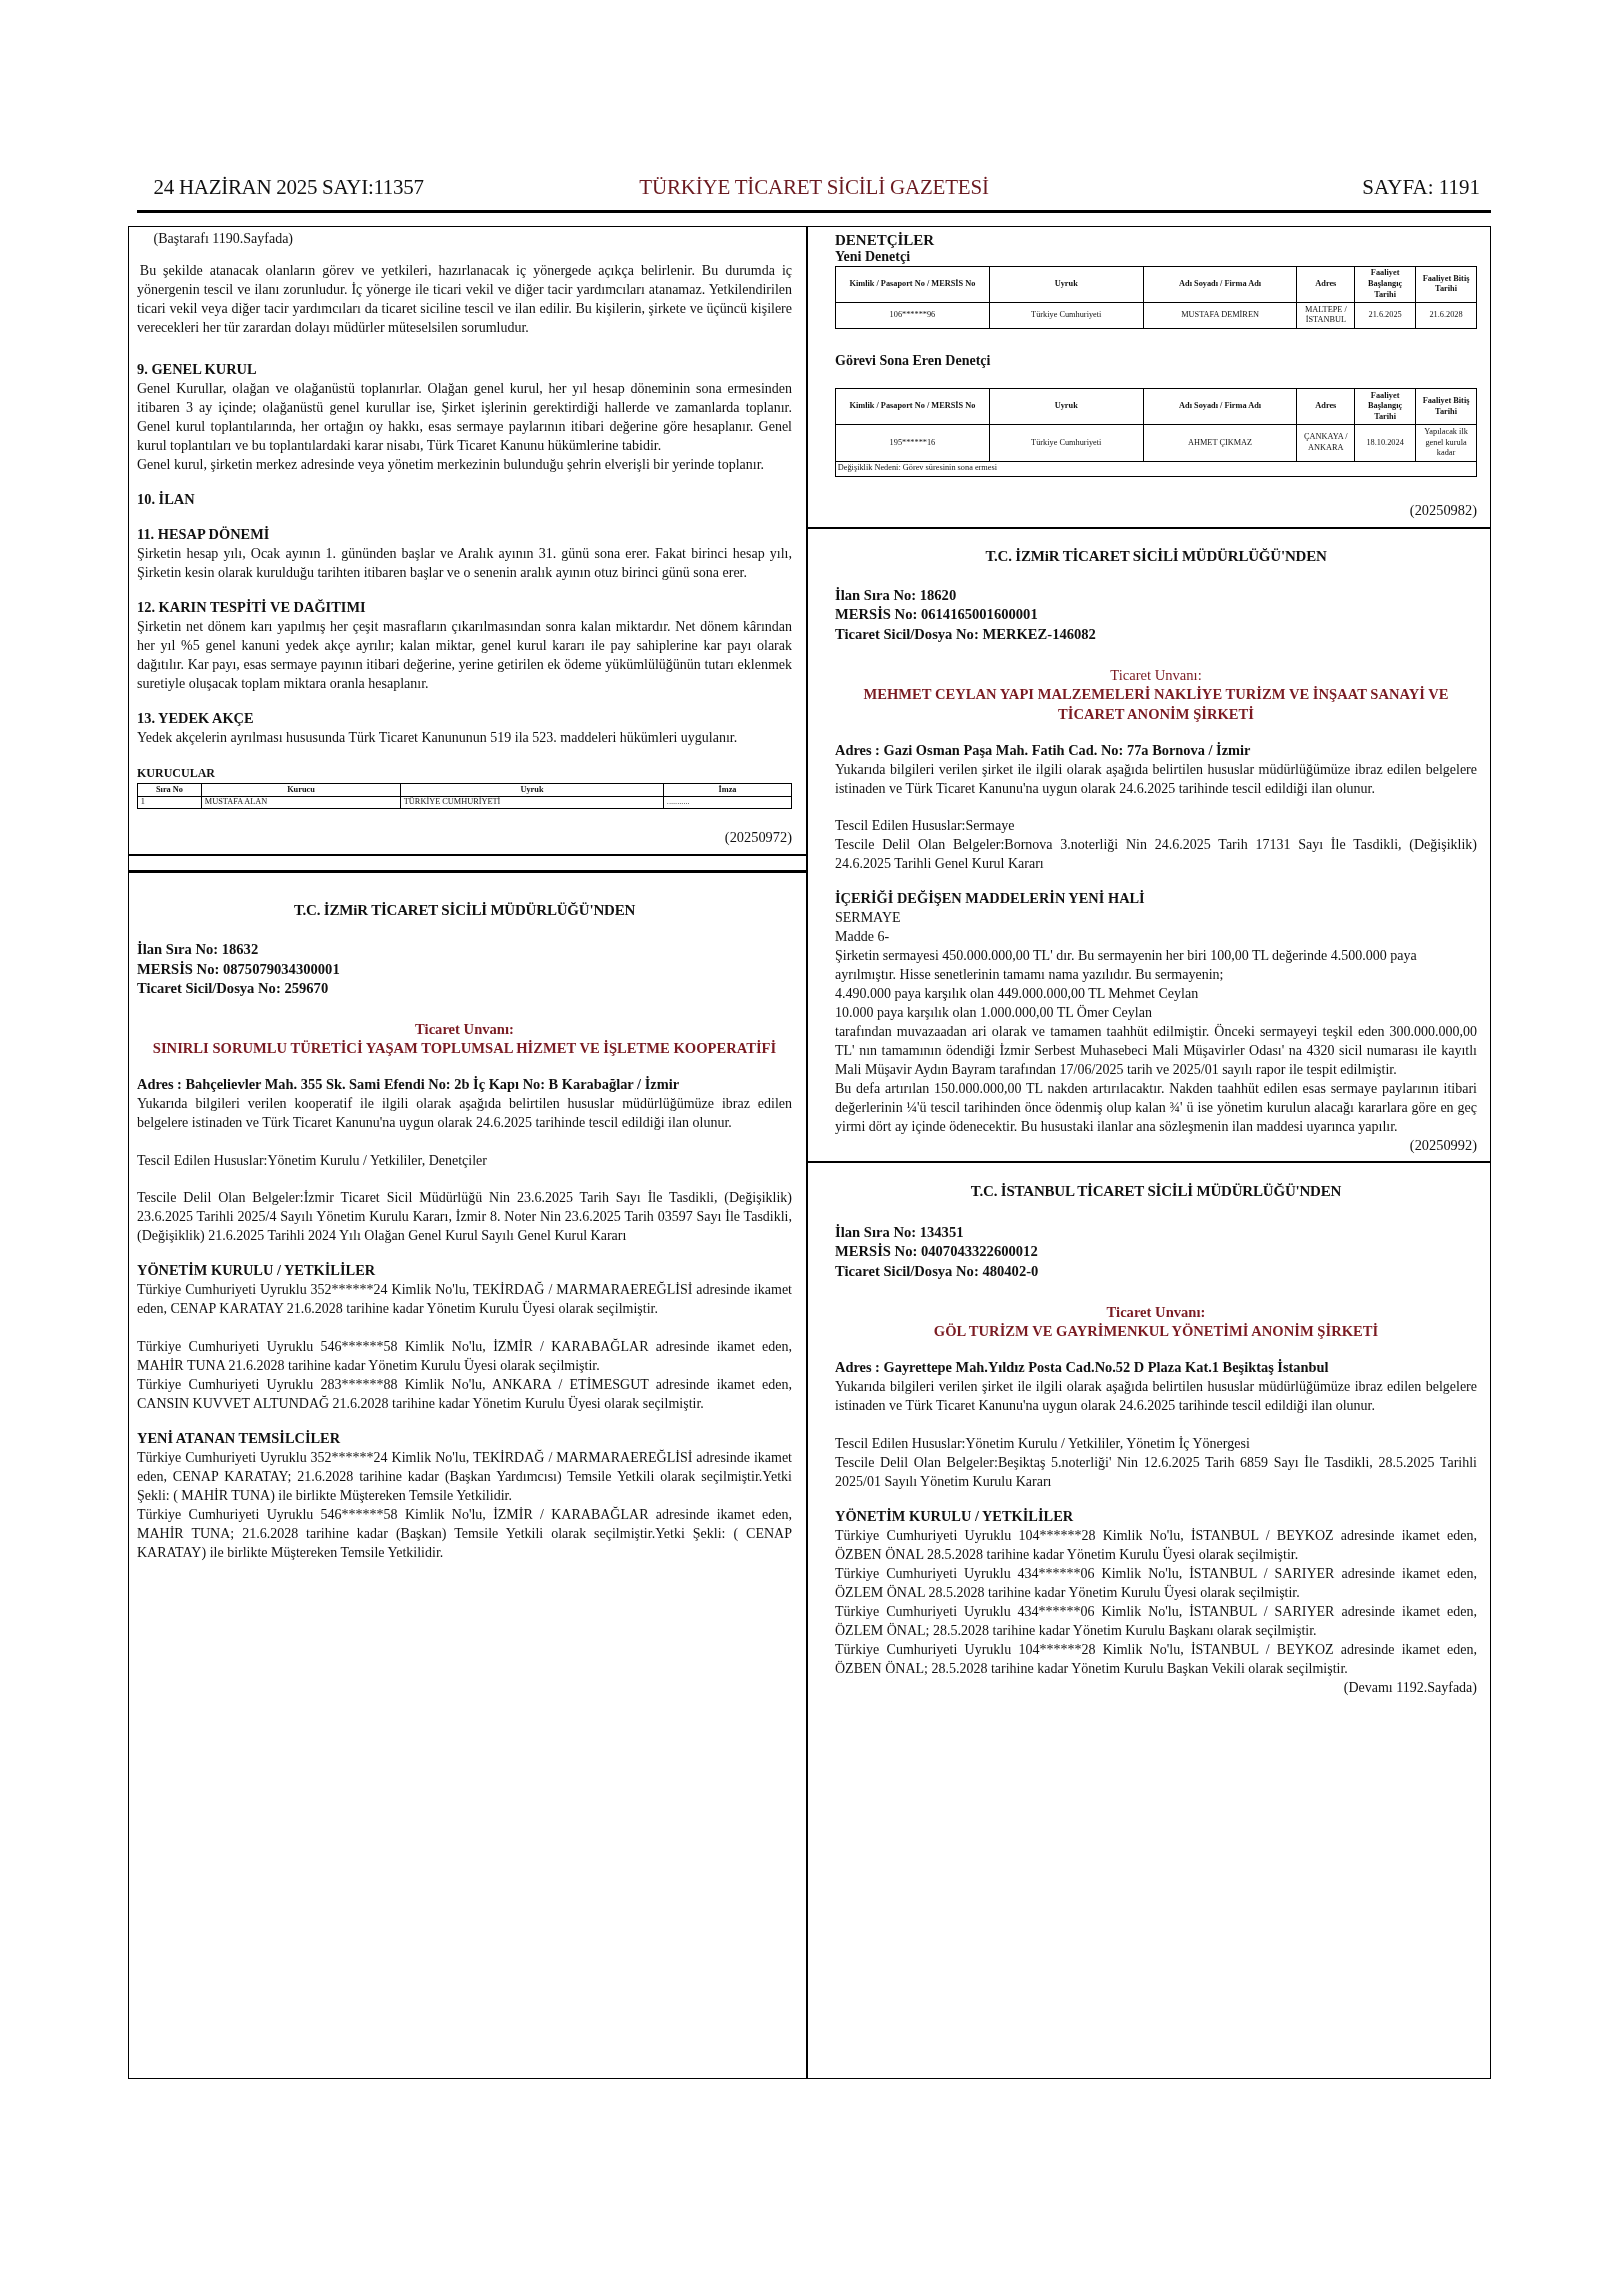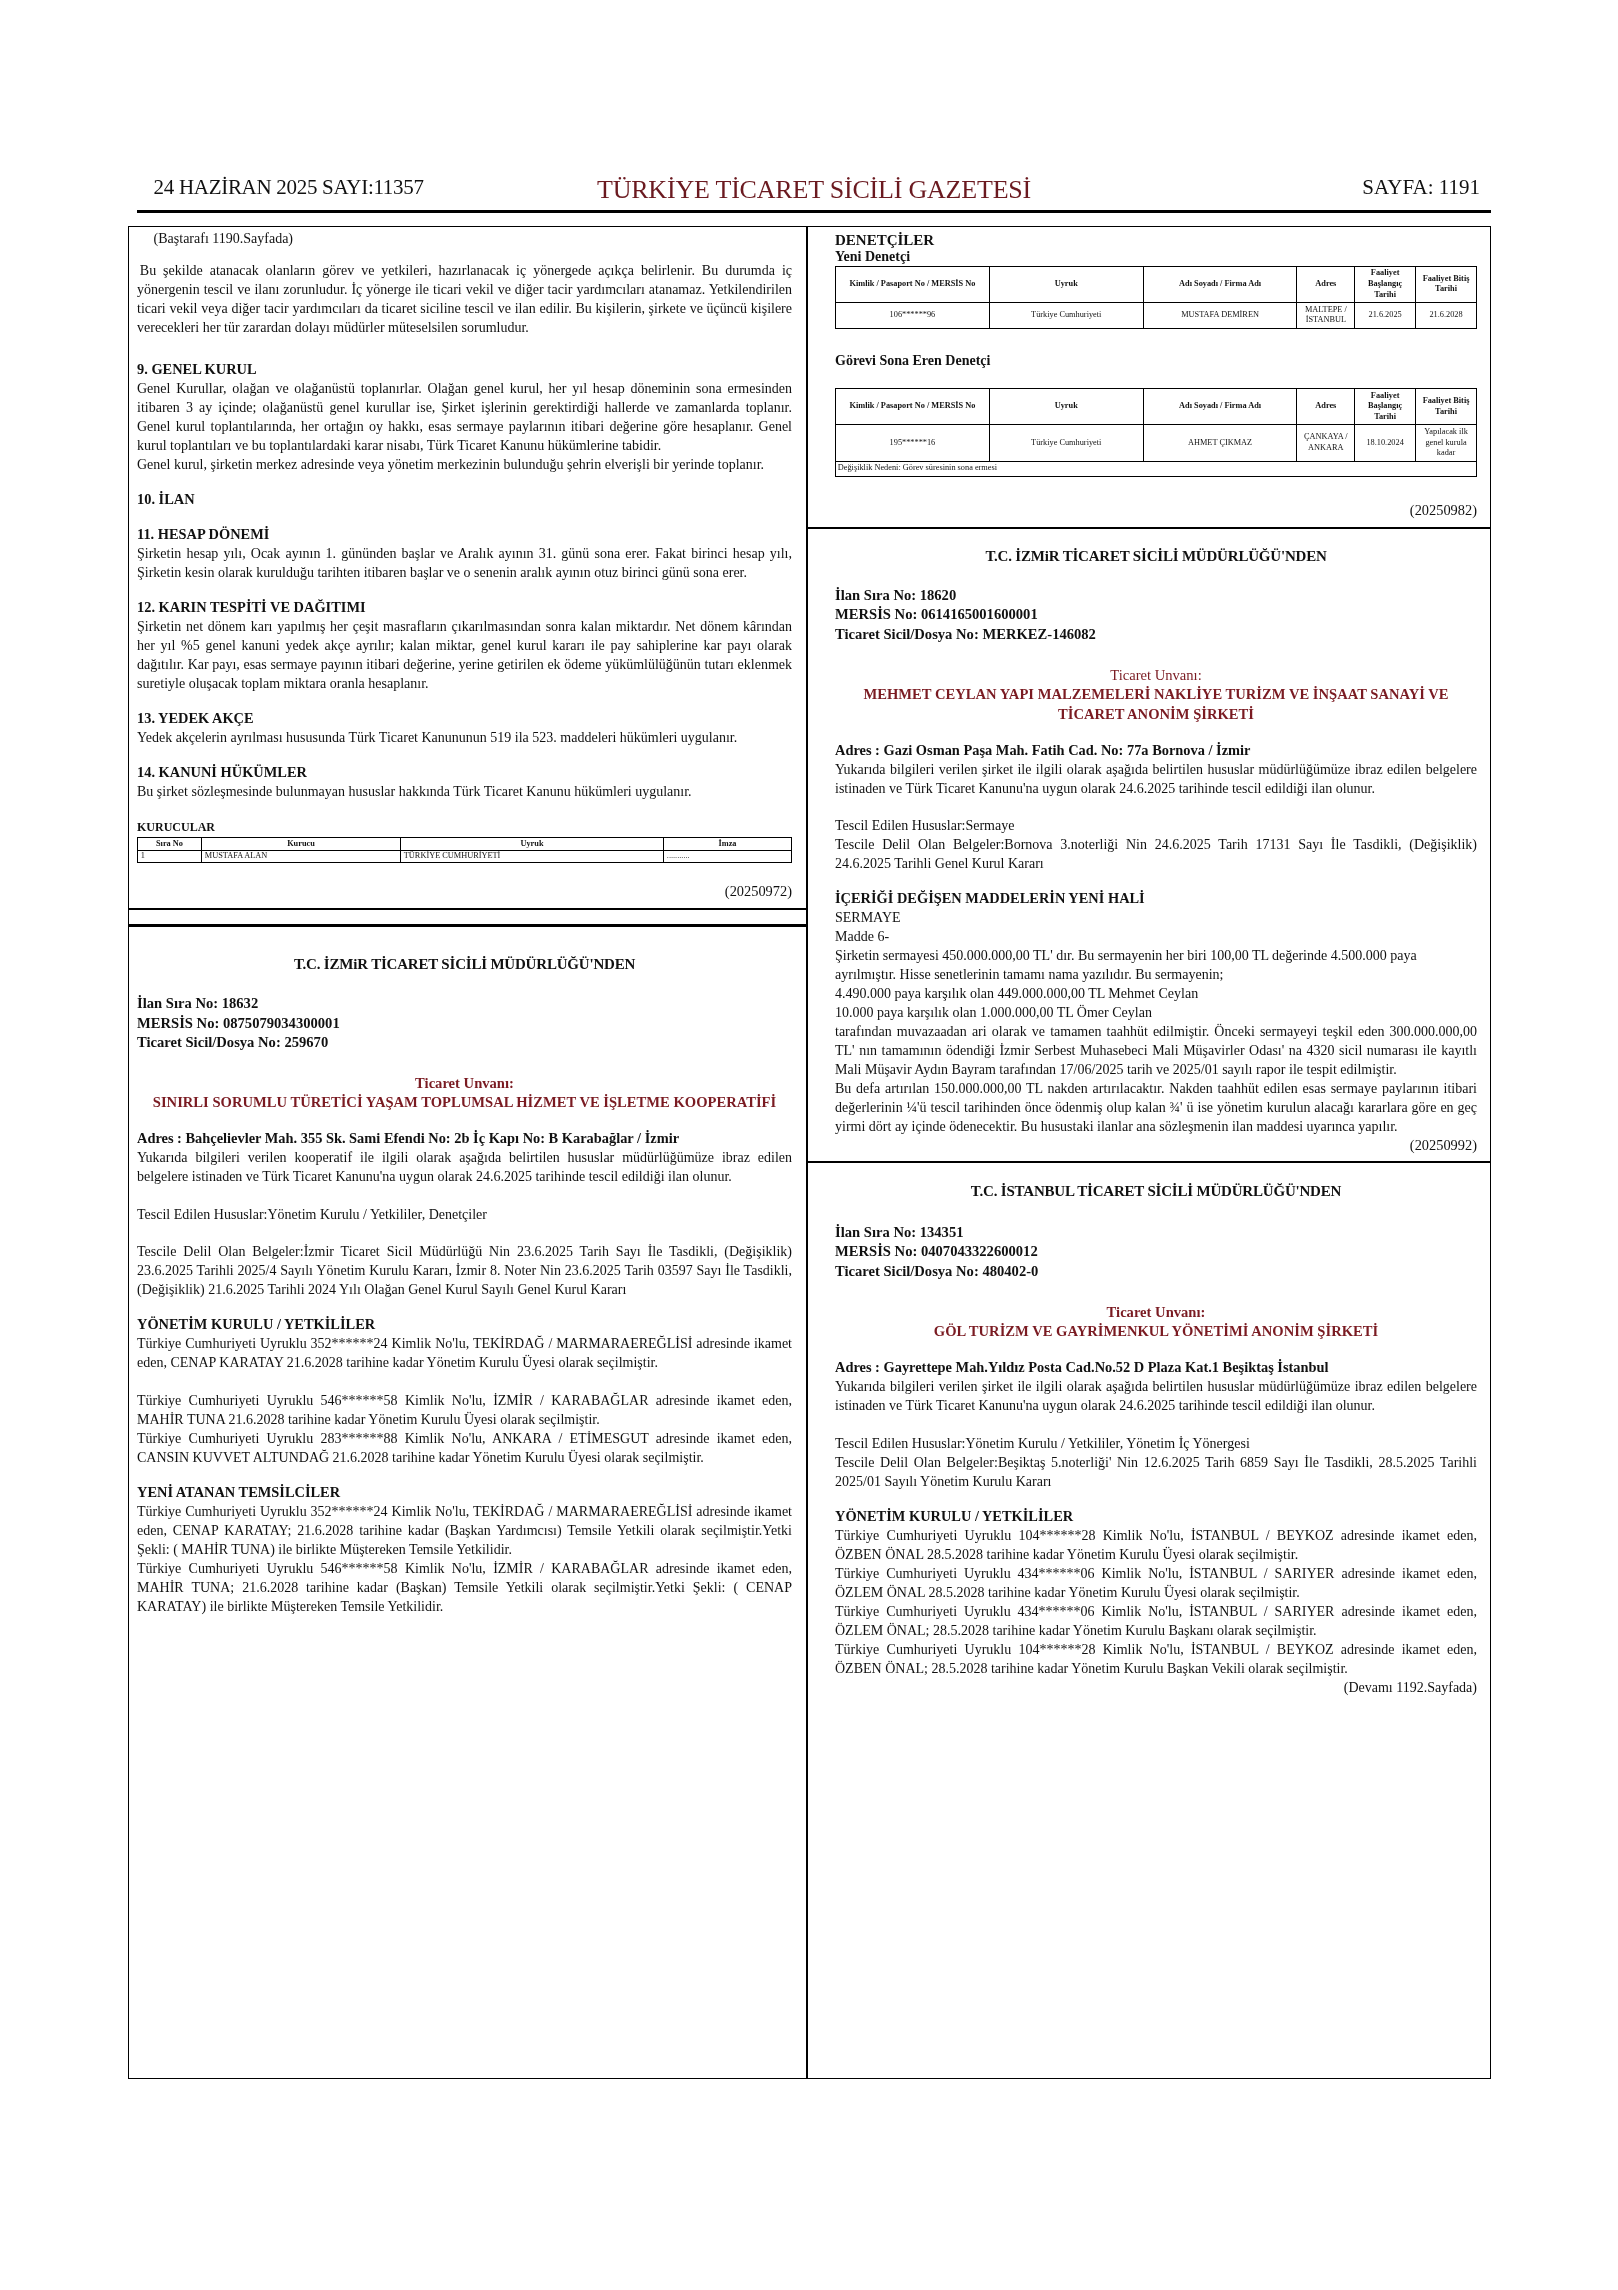--- a/index.html
+++ b/index.html
@@ -1,21 +1,21 @@
 <!DOCTYPE html>
 <html style="font-size:14.8px"><head>
 <meta charset="utf-8">
 <style>
   * { box-sizing: border-box; margin: 0; padding: 0; }
   html, body { width: 1619px; height: 2291px; background: #ffffff; }
   body { position: relative; font-family: "Liberation Serif", "DejaVu Serif", serif; color: #111; }
 
   .page-header { position: absolute; left: 137px; top: 175px; width: 1354px; height: 35px; }
   .page-header .hdr-left { position: absolute; left: 16.6px; top: 0; font-size: 21px; letter-spacing: -0.3px; }
-  .page-header .hdr-center { position: absolute; left: 0; right: 0; top: 0; text-align: center; font-size: 26px; color: #6b1a20; letter-spacing: -0.2px; }
+  .page-header .hdr-center { position: absolute; left: 0; right: 0; top: 0; text-align: center; font-size: 21px; color: #6b1a20; letter-spacing: -0.2px; }
   .page-header .hdr-right { position: absolute; right: 11px; top: 0; font-size: 21px; }
   .header-rule { position: absolute; left: 137px; top: 210px; width: 1354px; height: 2.8px; background: #000; }
 
   .frame { position: absolute; left: 128px; top: 226px; width: 1363px; height: 1853px; border: 1.4px solid #000; }
   .col-divider { position: absolute; left: 806px; top: 226px; width: 1.8px; height: 1853px; background: #000; }
 
   .col { position: absolute; top: 226px; font-size: 14px; line-height: 19px; }
   .col-left { left: 137px; width: 655px; }
   .col-right { left: 835px; width: 642px; }
 
@@ -81,24 +81,20 @@
     <p class="just">Şirketin hesap yılı, Ocak ayının 1. gününden başlar ve Aralık ayının 31. günü sona erer. Fakat birinci hesap yılı, Şirketin kesin olarak kurulduğu tarihten itibaren başlar ve o senenin aralık ayının otuz birinci günü sona erer.</p>
   </div>
   <div>
     <p class="sec-title">12. KARIN TESPİTİ VE DAĞITIMI</p>
     <p class="just">Şirketin net dönem karı yapılmış her çeşit masrafların çıkarılmasından sonra kalan miktardır. Net dönem kârından her yıl %5 genel kanuni yedek akçe ayrılır; kalan miktar, genel kurul kararı ile pay sahiplerine kar payı olarak dağıtılır. Kar payı, esas sermaye payının itibari değerine, yerine getirilen ek ödeme yükümlülüğünün tutarı eklenmek suretiyle oluşacak toplam miktara oranla hesaplanır.</p>
   </div>
   <div>
     <p class="sec-title">13. YEDEK AKÇE</p>
     <p class="just">Yedek akçelerin ayrılması hususunda Türk Ticaret Kanununun 519 ila 523. maddeleri hükümleri uygulanır.</p>
   </div>
-  <div>
-    <p class="sec-title">14. KANUNİ HÜKÜMLER</p>
-    <p class="just">Bu şirket sözleşmesinde bulunmayan hususlar hakkında Türk Ticaret Kanunu hükümleri uygulanır.</p>
-  </div>
 
   <p class="sec-title" style="margin-top:17px;font-size:12px">KURUCULAR</p>
   <table class="founders">
     <thead>
       <tr>
         <th style="width:9%">Sıra No</th>
         <th style="width:28%">Kurucu</th>
         <th style="width:37%">Uyruk</th>
         <th style="width:18%">İmza</th>
       </tr>

